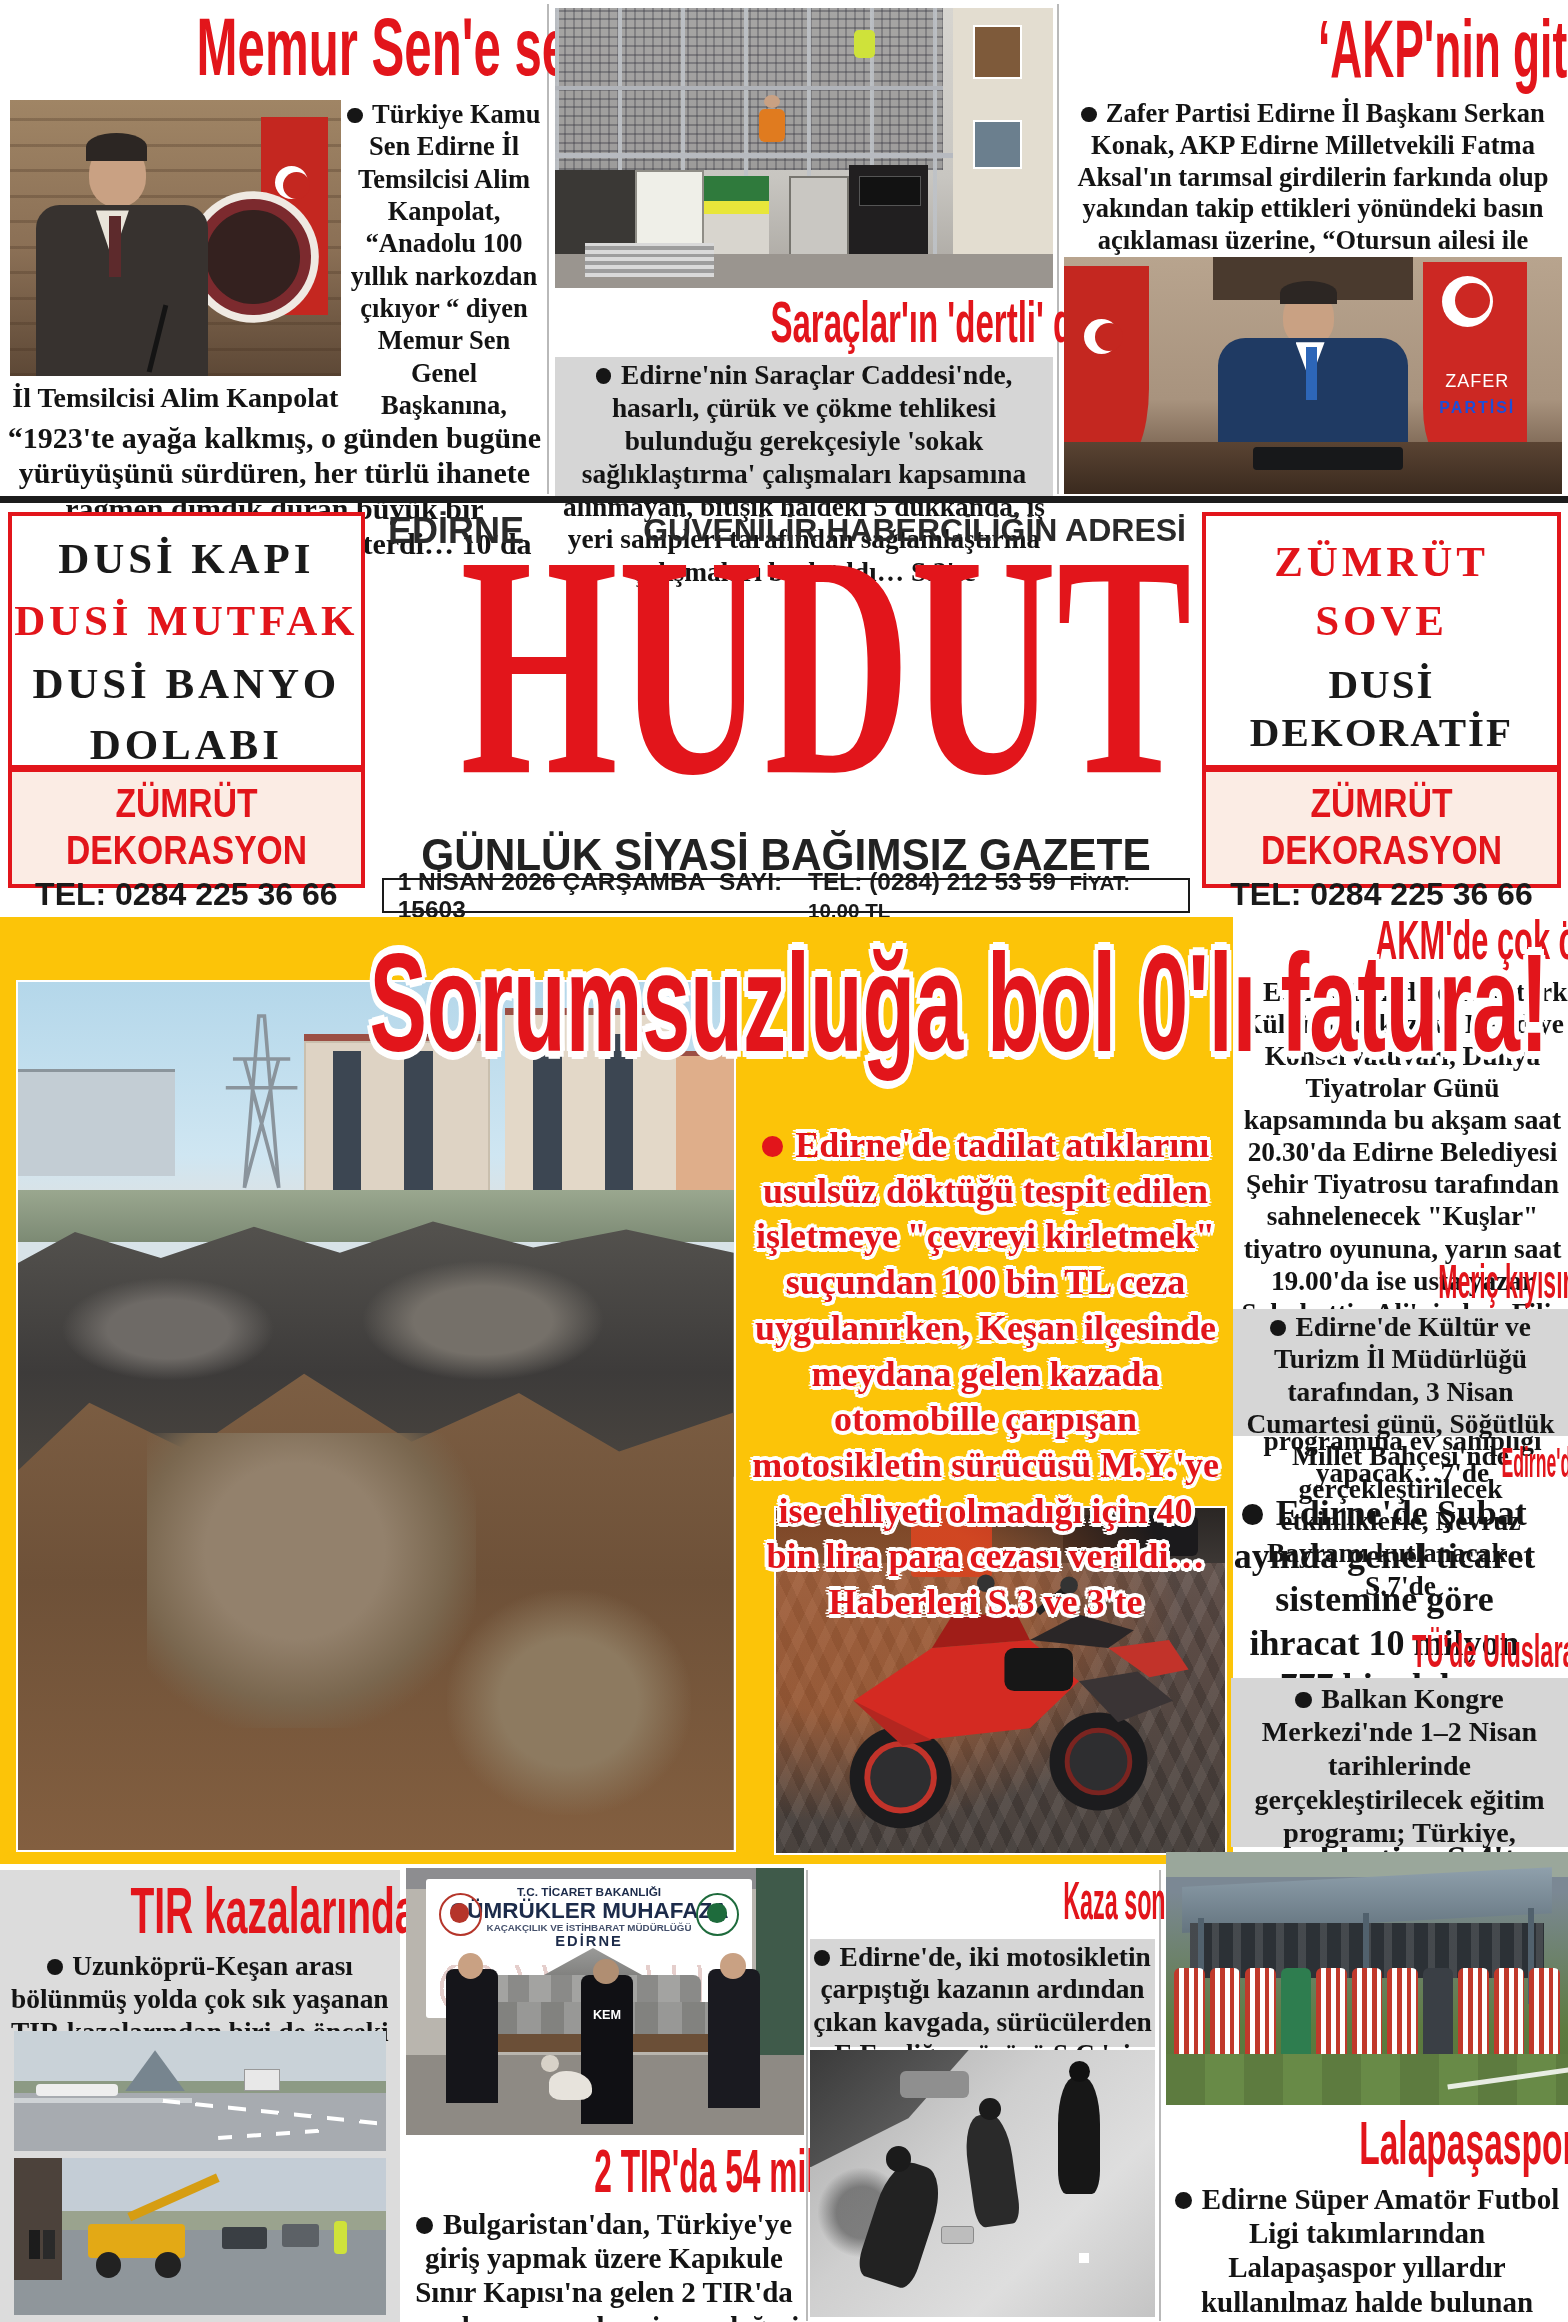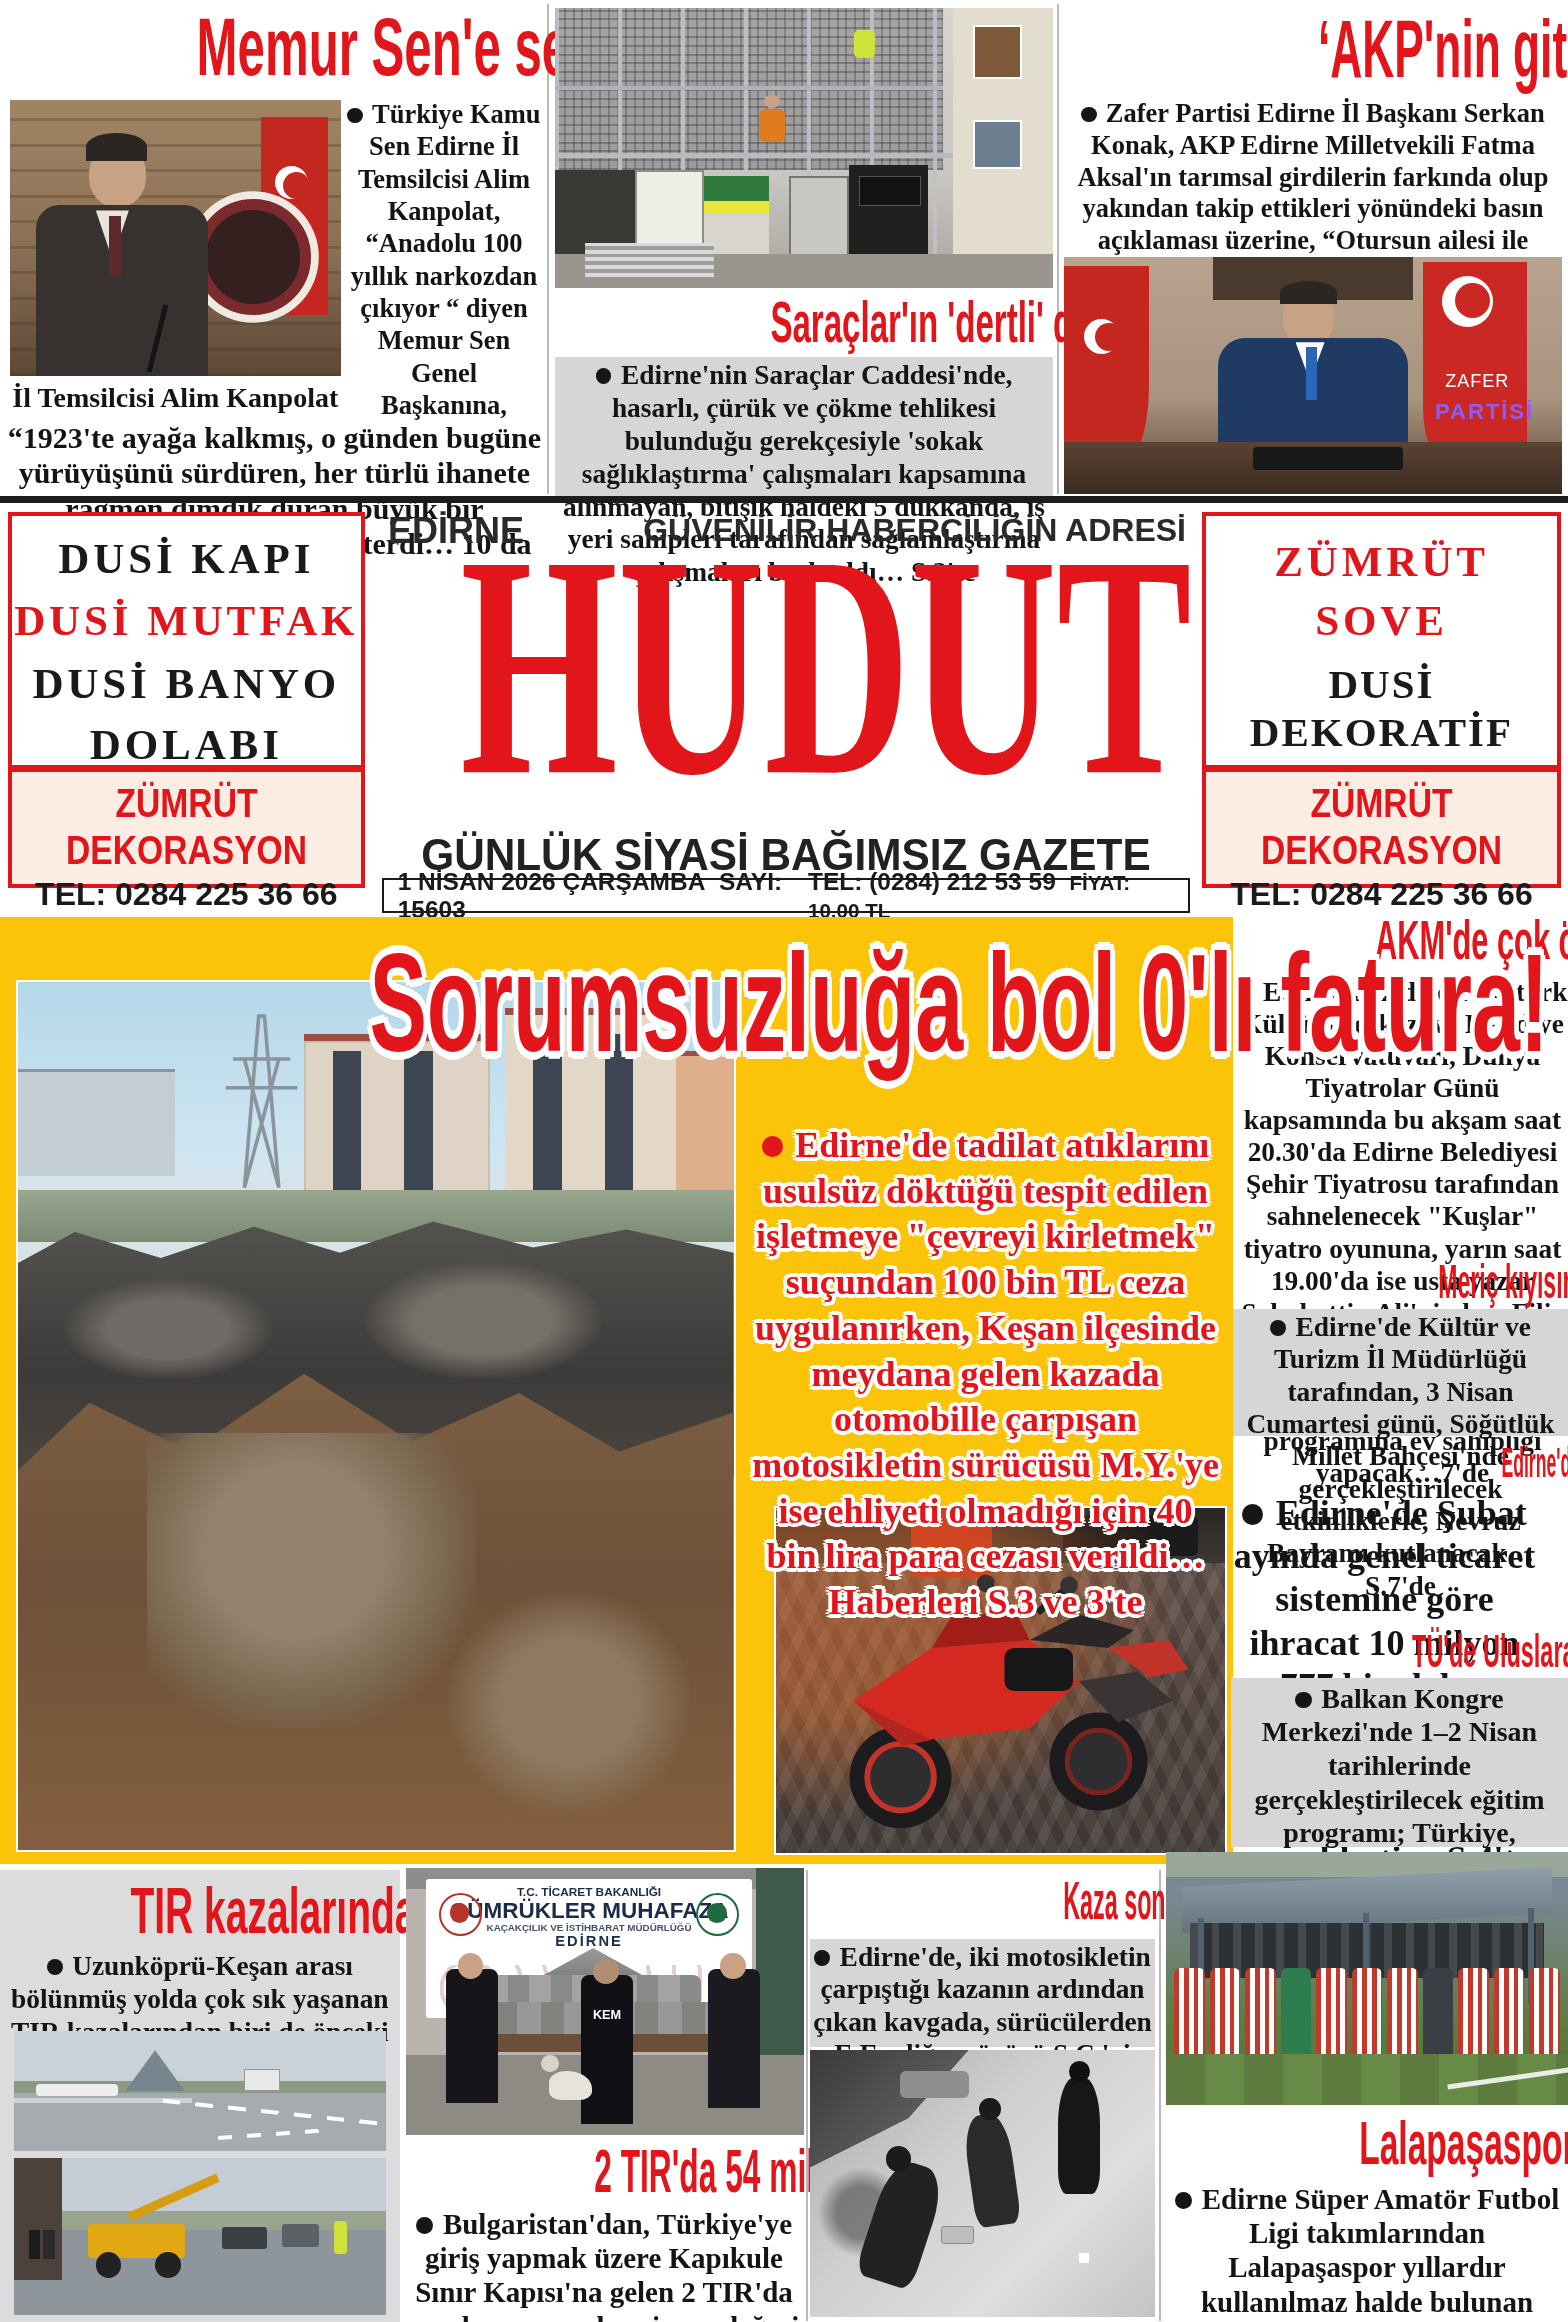--- a/index.html
+++ b/index.html
@@ -92,21 +92,21 @@
   <div class="photo" style="left:1064px;top:257px;width:498px;height:237px">
     <div class="abs" style="inset:0;background:linear-gradient(180deg,#b8a48e 0%,#a8937e 60%,#5a4332 100%)"></div>
     <div class="abs" style="left:30%;top:0;width:40%;height:18%;background:#4a3a2e"></div>
     <div class="abs" style="left:0;top:4%;width:17%;height:86%;background:#c42720;border-radius:0 0 40% 0"></div>
     <div class="abs" style="left:4%;top:26%;width:35px;height:35px;border-radius:50%;background:#fff"></div>
     <div class="abs" style="left:6.2%;top:28%;width:28px;height:28px;border-radius:50%;background:#c42720"></div>
     <div class="abs" style="left:72%;top:2%;width:21%;height:88%;background:#cc2823;border-radius:0 0 0 30%"></div>
     <div class="abs" style="left:76%;top:8%;width:51px;height:51px;border-radius:50%;background:#fff"></div>
     <div class="abs" style="left:78.6%;top:11%;width:35px;height:35px;border-radius:50%;background:#cc2823"></div>
     <div class="abs" style="left:74.5%;top:48%;width:17%;text-align:center;color:#fff;font-weight:400;font-size:18px;letter-spacing:1px">ZAFER</div>
-    <div class="abs" style="left:74.5%;top:60%;width:17%;text-align:center;color:#8b5cf6;font-weight:700;font-size:22px;letter-spacing:2px">PARTİSİ</div>
+    <div class="abs" style="left:74.5%;top:60%;width:17%;text-align:center;color:#1d4ed8;font-weight:700;font-size:16px;letter-spacing:2px">PARTİSİ</div>
     <div class="abs" style="left:44%;top:14%;width:51px;height:57px;border-radius:46%;background:#c9a183"></div>
     <div class="abs" style="left:43.4%;top:10%;width:57px;height:23.5px;border-radius:50% 50% 0 0;background:#2c2623"></div>
     <div class="abs" style="left:31%;top:34%;width:38%;height:48%;border-radius:27.4px 27.4px 0 0;background:#1f3a63"></div>
     <div class="abs" style="left:46.5%;top:36%;width:29px;height:39px;background:#fff;clip-path:polygon(0 0,100% 0,50% 100%)"></div>
     <div class="abs" style="left:48.6%;top:38%;width:10.8px;height:53px;background:#2d66b8"></div>
     <div class="abs" style="left:0;top:78%;width:100%;height:22%;background:linear-gradient(180deg,#5a4433,#3a2a1e)"></div>
     <div class="abs" style="left:38%;top:80%;width:30%;height:10%;background:#17181a;border-radius:3.9px"></div>
   </div>
 
   <div class="abs" style="left:0;top:496px;width:1568px;height:6.9px;background:#1c1c1c"></div>

